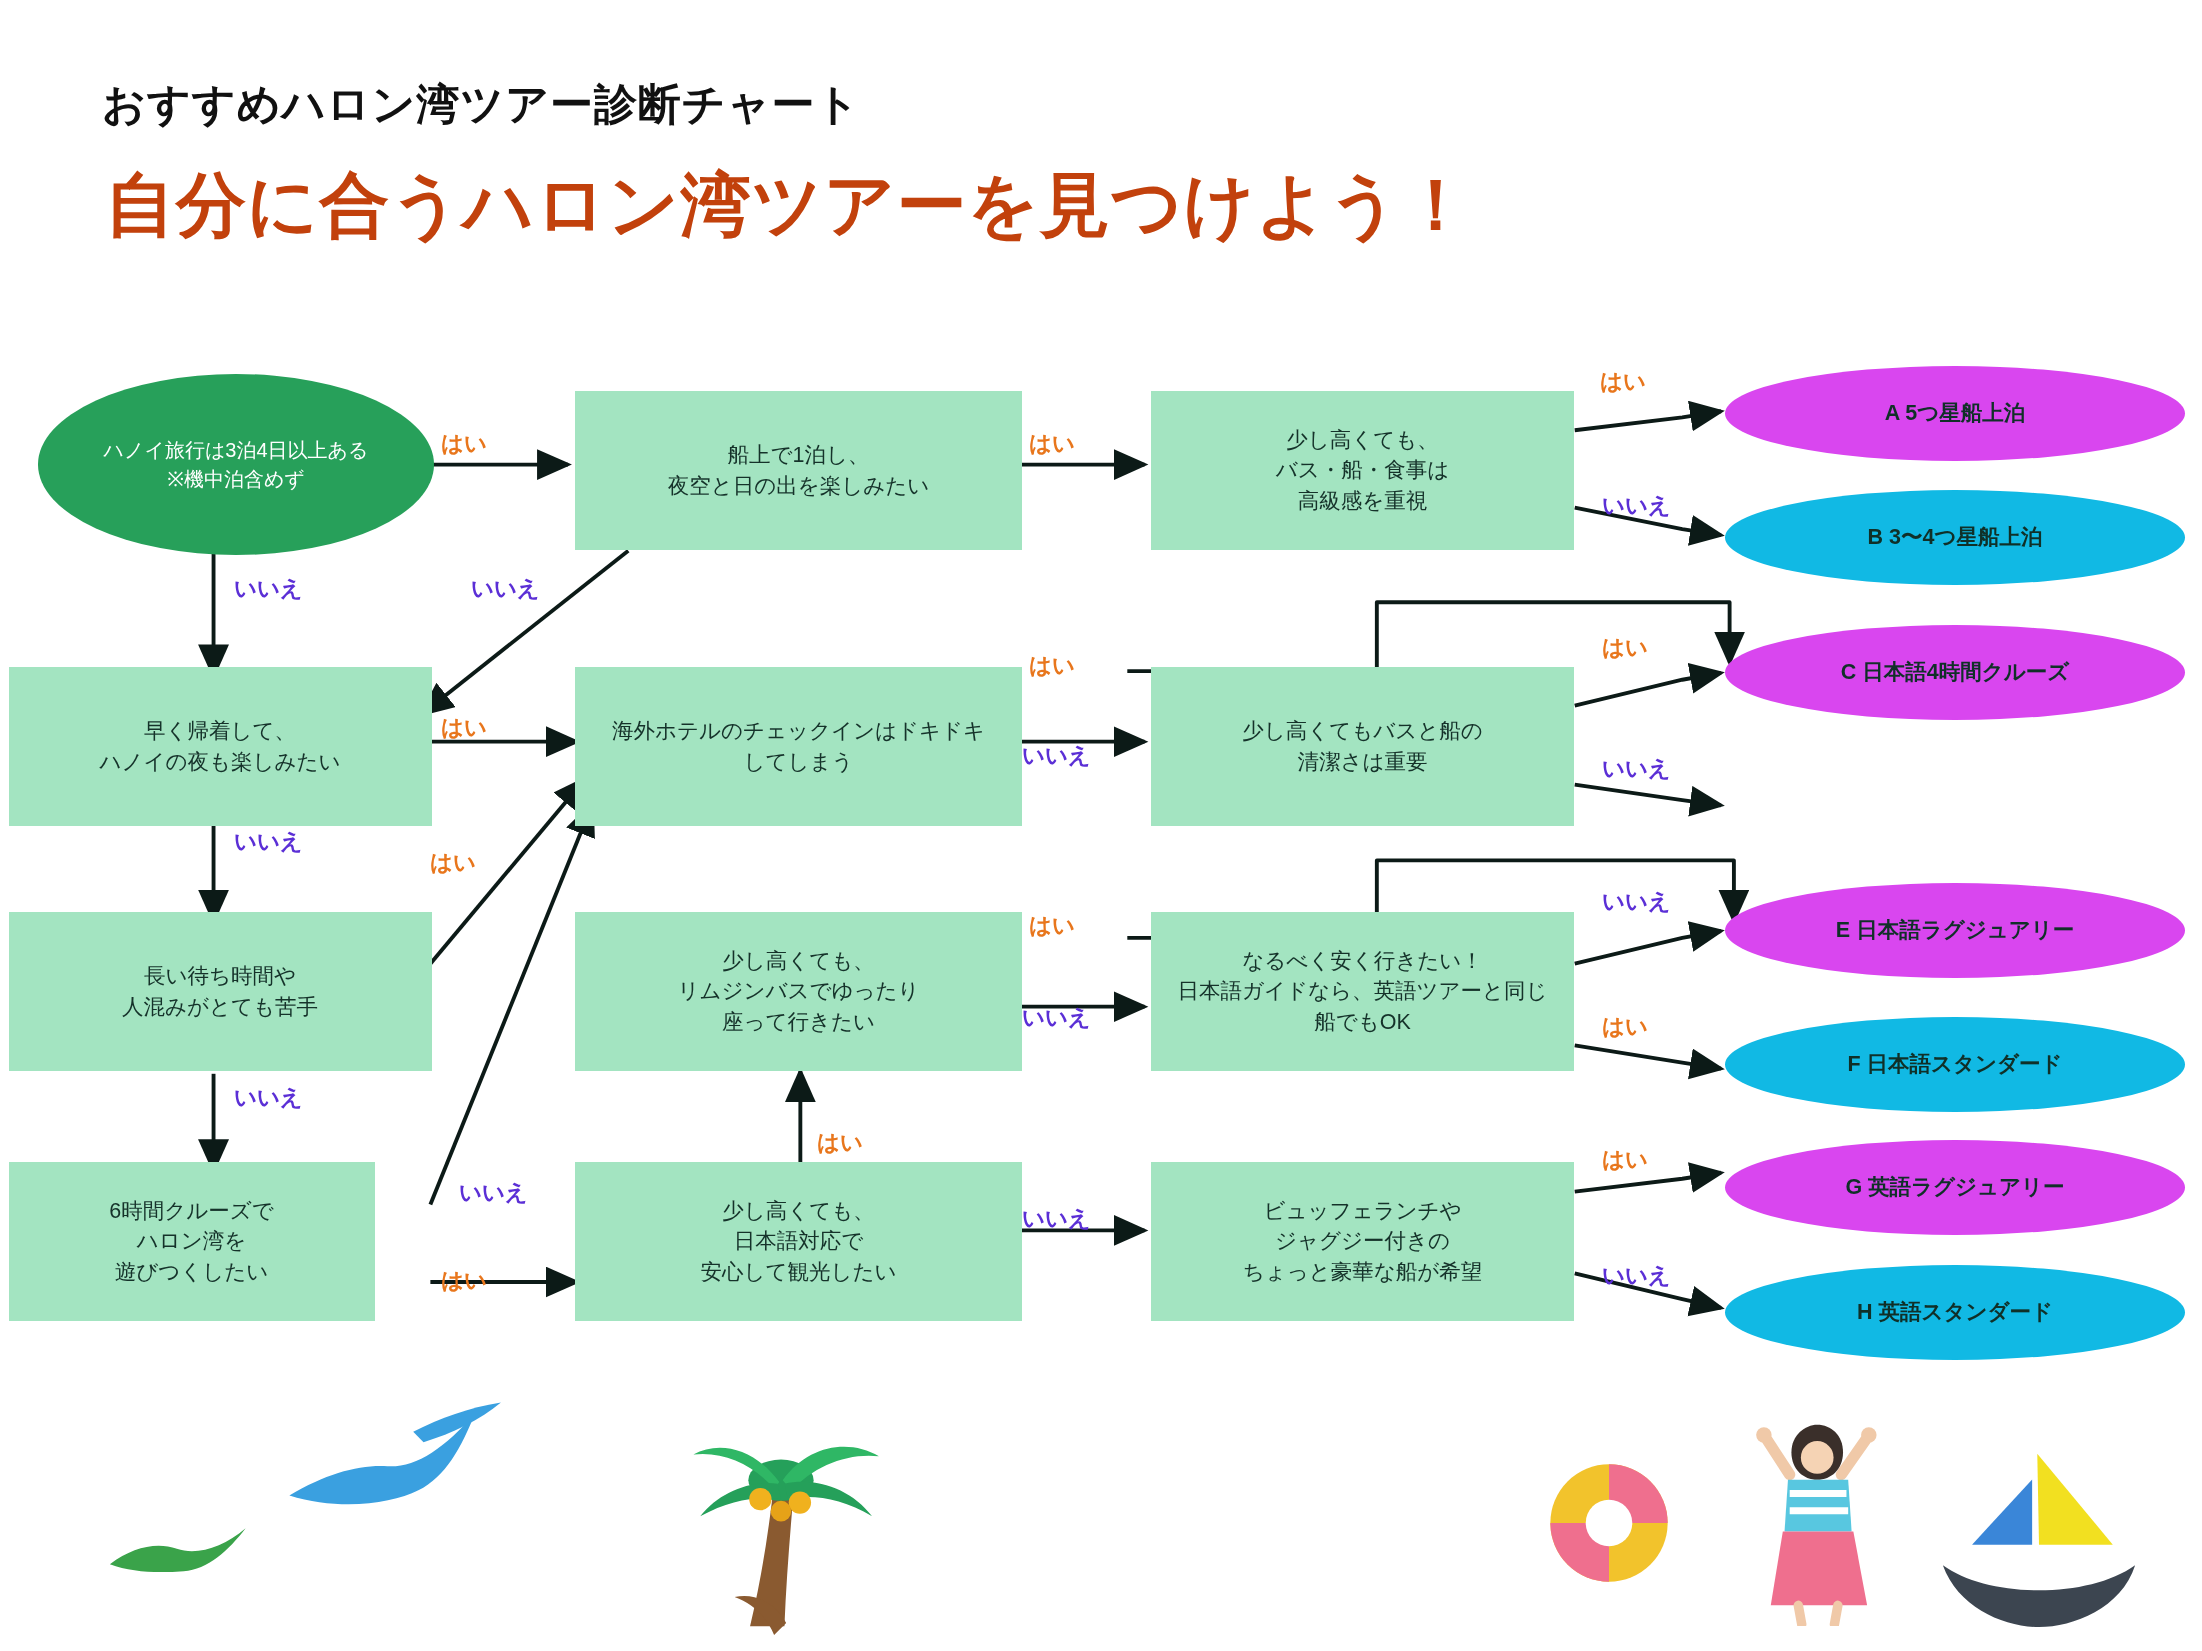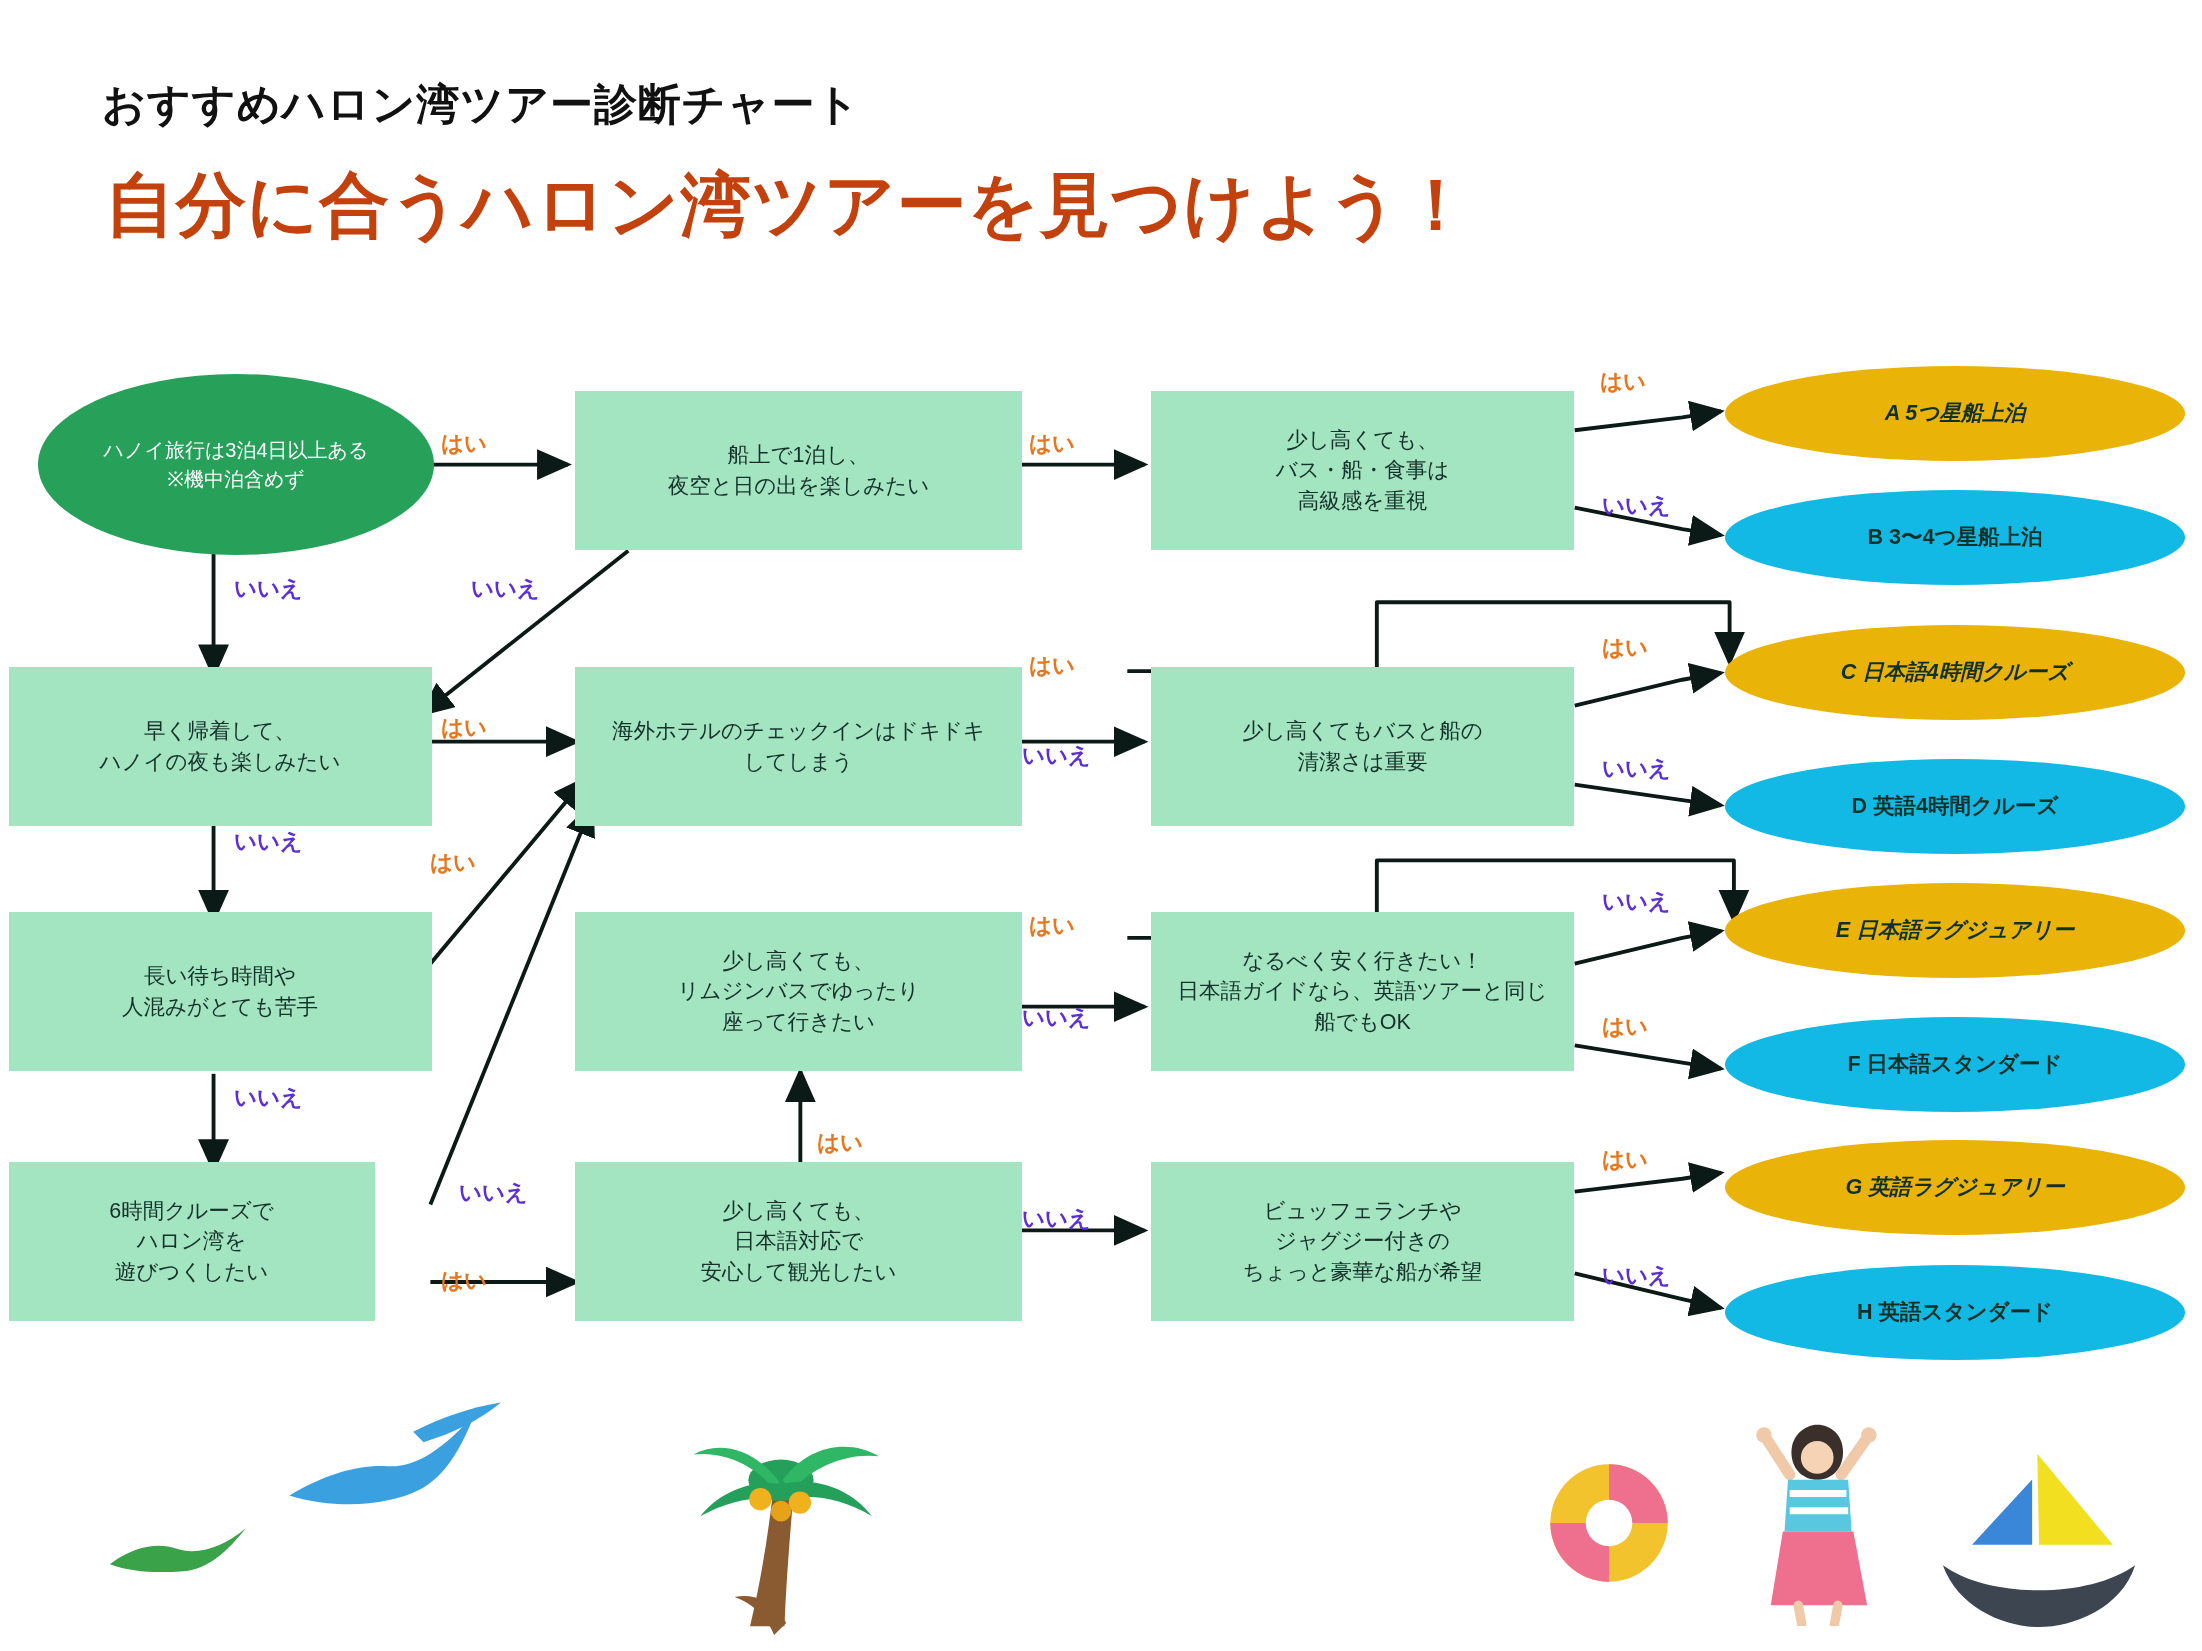--- a/index.html
+++ b/index.html
@@ -60,21 +60,21 @@
   .node.q {
     background: #a3e4c1;
     font-size: 21.5px;
   }
   .node.res {
     border-radius: 50%;
     font-size: 21.5px;
     font-weight: bold;
     color: #103028;
   }
-  .res.light { background: #eab308; font-style: italic; }
+  .res.light { background: #d946ef; }
   .res.dark  { background: #11b9e4; }
 
   
   .elabel {
     position: absolute;
     font-size: 22.4px;
     font-weight: bold;
     white-space: nowrap;
   }
   .yes { color: #e8761c; }
@@ -194,21 +194,20 @@
 日本語対応で
 安心して観光したい</div>
 
   <div class="node q" style="left:1151px; top:1162px; width:423px; height:159px; white-space:pre-line;">ビュッフェランチや
 ジャグジー付きの
 ちょっと豪華な船が希望</div>
 
   <div class="node res light" style="left:1725px; top:366px; width:460px; height:95px;">A 5つ星船上泊</div>
   <div class="node res dark" style="left:1725px; top:490px; width:460px; height:95px;">B 3〜4つ星船上泊</div>
   <div class="node res light" style="left:1725px; top:625px; width:460px; height:95px;">C 日本語4時間クルーズ</div>
-  <div class="node res dark" style="left:1725px; top:759px; width:460px; height:95px;">D 英語4時間クルーズ</div>
   <div class="node res light" style="left:1725px; top:883px; width:460px; height:95px;text-align:right;">E 日本語ラグジュアリー</div>
   <div class="node res light" style="left:1725px; top:1140px; width:460px; height:95px;">G 英語ラグジュアリー</div>
   <div class="node res dark" style="left:1725px; top:1017px; width:460px; height:95px;">F 日本語スタンダード</div>
   <div class="node res dark" style="left:1725px; top:1265px; width:460px; height:95px;">H 英語スタンダード</div>
 
   <div class="elabel yes" style="left:441px; top:428px;">はい</div>
   <div class="elabel yes" style="left:1029px; top:428px;">はい</div>
   <div class="elabel yes" style="left:1600px; top:366px;">はい</div>
   <div class="elabel no" style="left:1602px; top:490px;">いいえ</div>
   <div class="elabel no" style="left:234px; top:573px;">いいえ</div>

